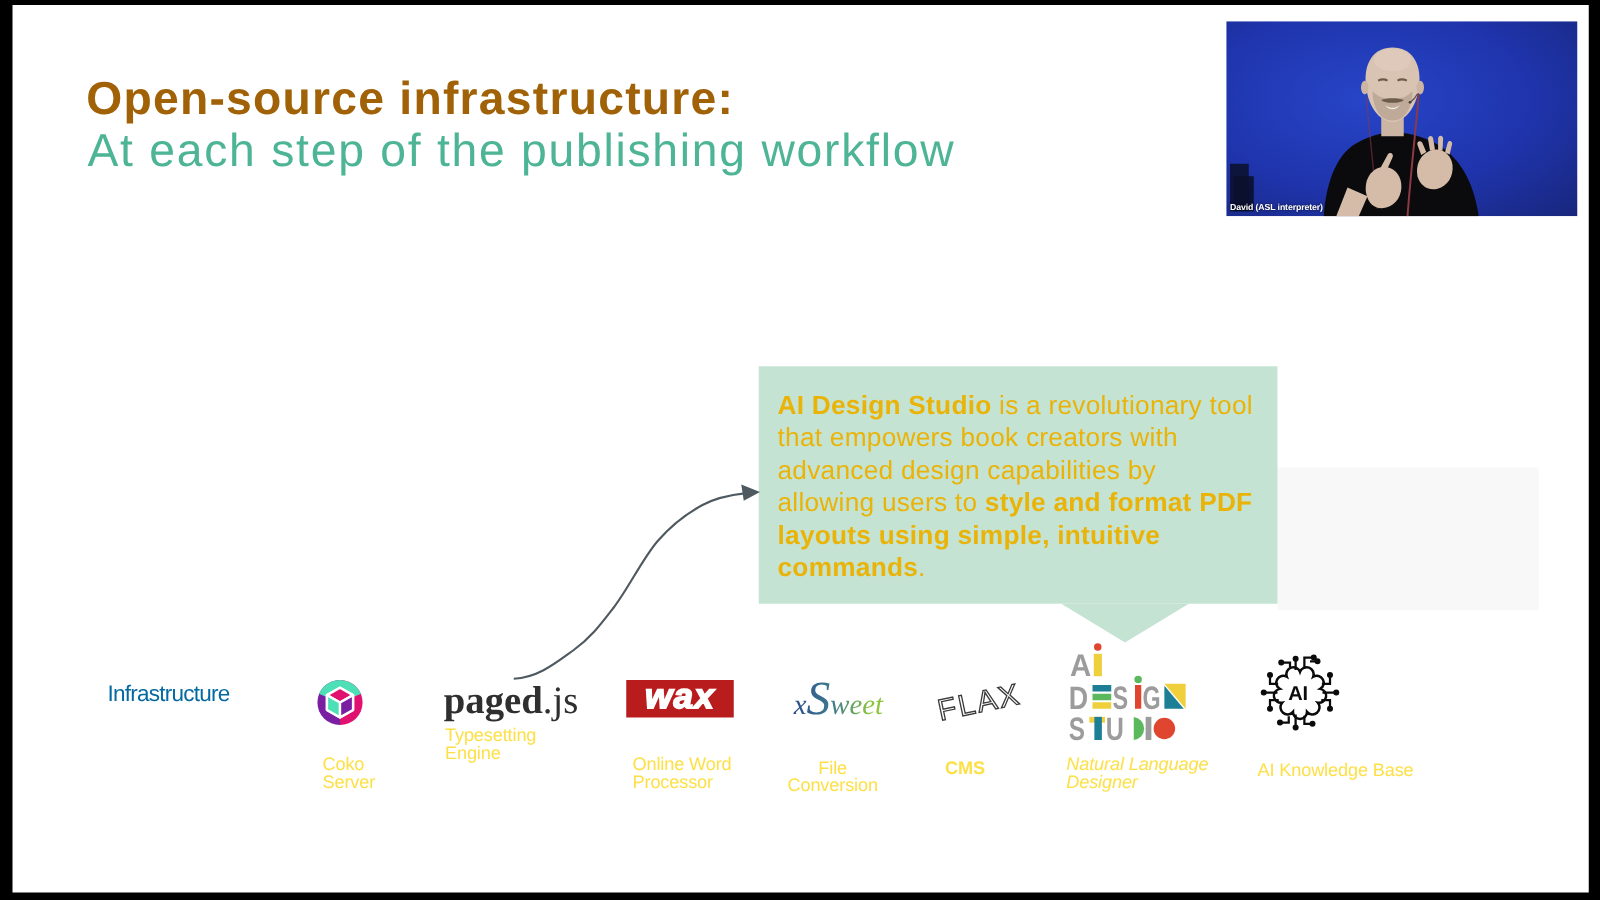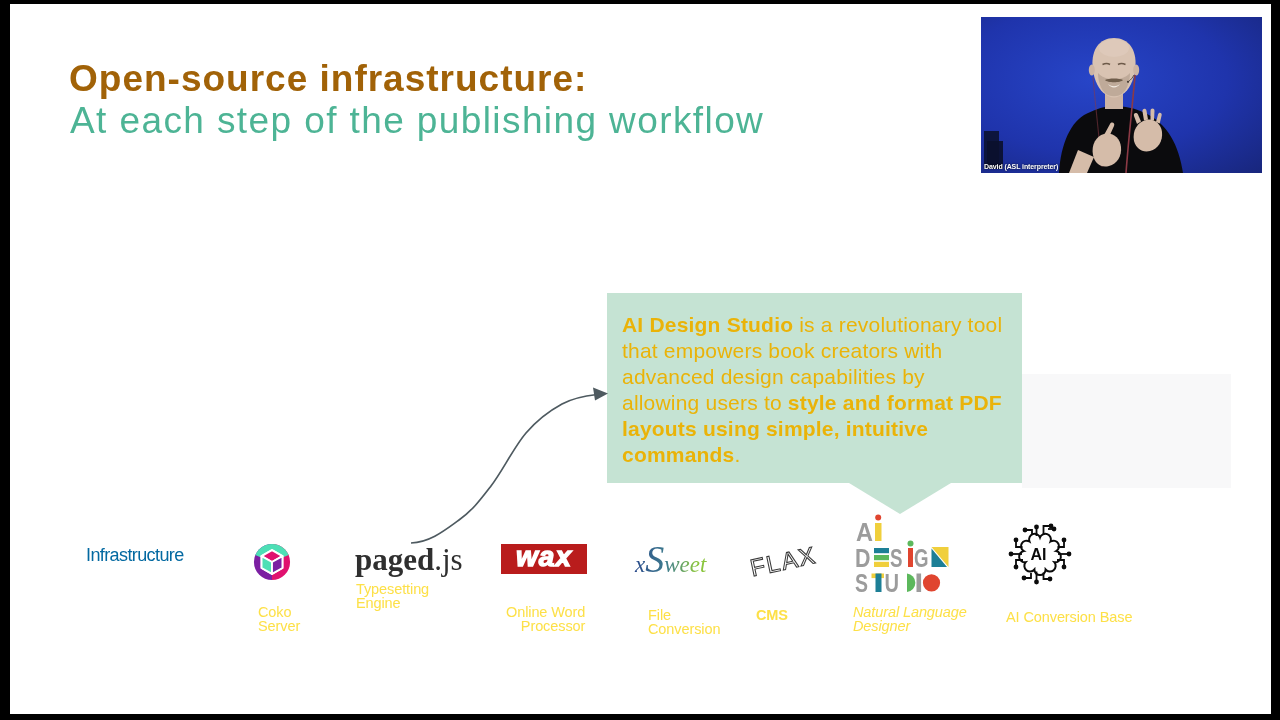--- a/index.html
+++ b/index.html
@@ -138,25 +138,25 @@
         <circle cx="24" cy="13" r="2.4"></circle>
       <circle cx="-3.5" cy="28" r="2.4"></circle>
         <circle cx="10" cy="25" r="2.4"></circle>
       <circle cx="-16" cy="24" r="2.4"></circle>
     </g>
   </g>
 </svg>
 
 <div class="abs cap" style="left:258px;top:605px;">Coko<br>Server</div>
 <div class="abs cap" style="left:356px;top:582px;">Typesetting<br>Engine</div>
-<div class="abs cap" style="left:506px;top:605px;text-align:right;">Online Word<br>Processor</div>
-<div class="abs cap" style="left:648px;top:607.5px;">File<br>Conversion</div>
+<div class="abs cap" style="left:506px;top:605px;">Online Word<br>Processor</div>
+<div class="abs cap" style="left:630px;top:607.5px;text-align:center;">File<br>Conversion</div>
 <div class="abs cap" style="left:756px;top:608px;font-weight:bold;">CMS</div>
 <div class="abs cap" style="left:853px;top:605px;font-style:italic;">Natural Language<br>Designer</div>
-<div class="abs cap" style="left:1006px;top:609.5px;">AI Conversion Base</div>
+<div class="abs cap" style="left:1006px;top:609.5px;">AI Knowledge Base</div>
 
 <div id="camwrap">
   <svg width="281" height="156" viewBox="0 0 281 156">
     <defs>
       <radialGradient id="bgblue" cx="0.40" cy="0.40" r="0.95">
         <stop offset="0" stop-color="#2745c8"></stop>
         <stop offset="0.5" stop-color="#1f34ac"></stop>
         <stop offset="1" stop-color="#16226f"></stop>
       </radialGradient>
     </defs>

